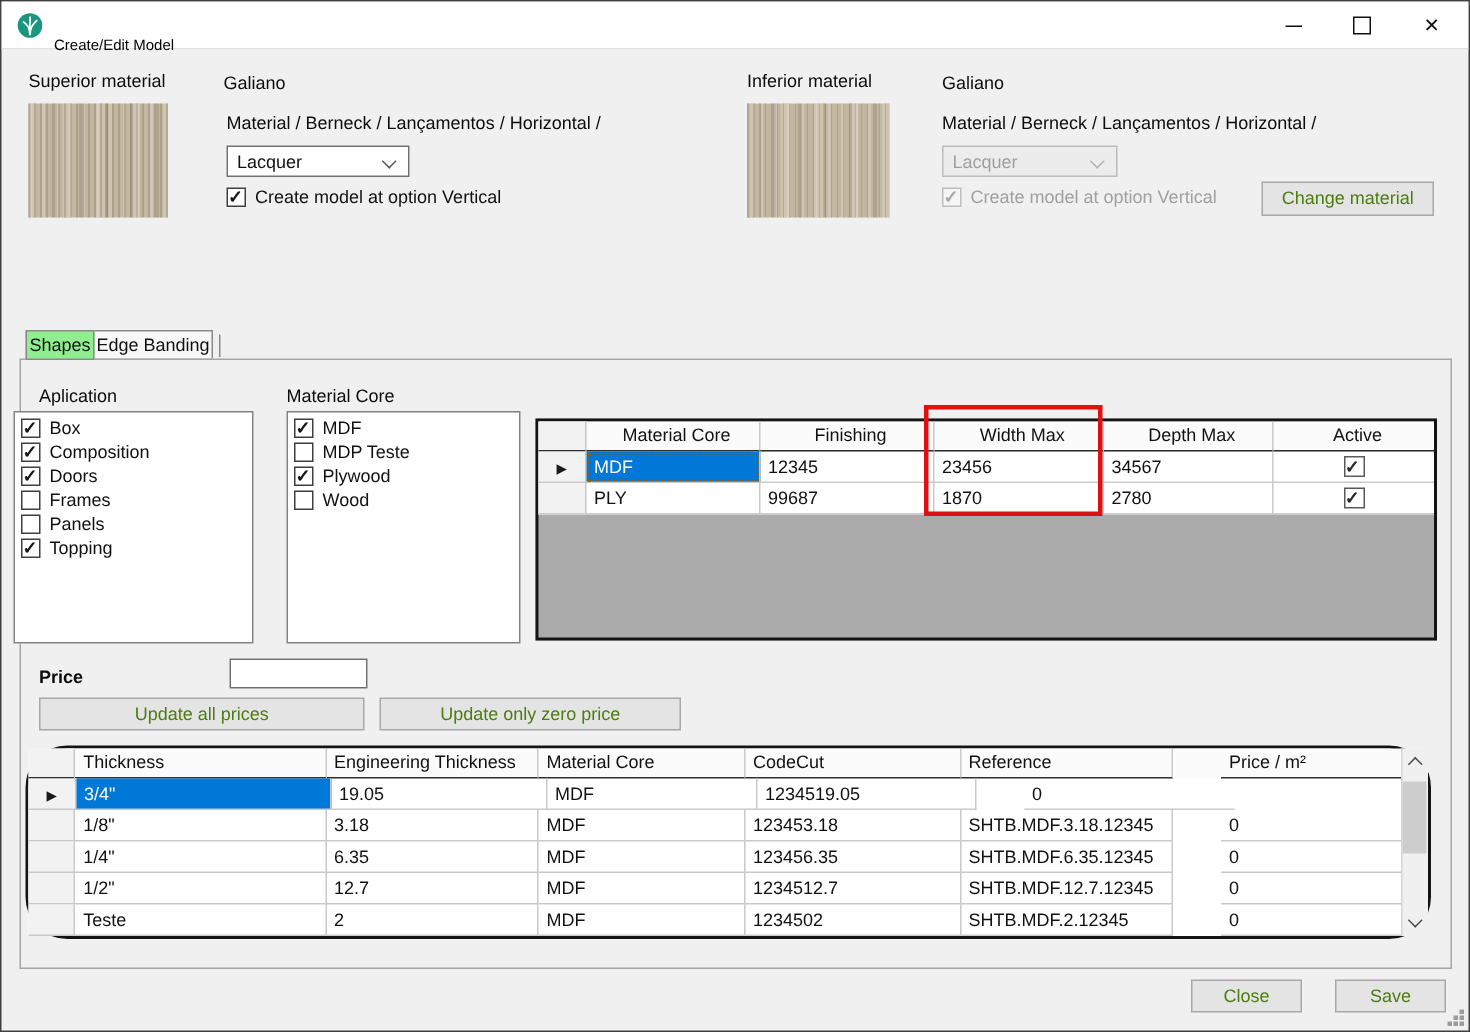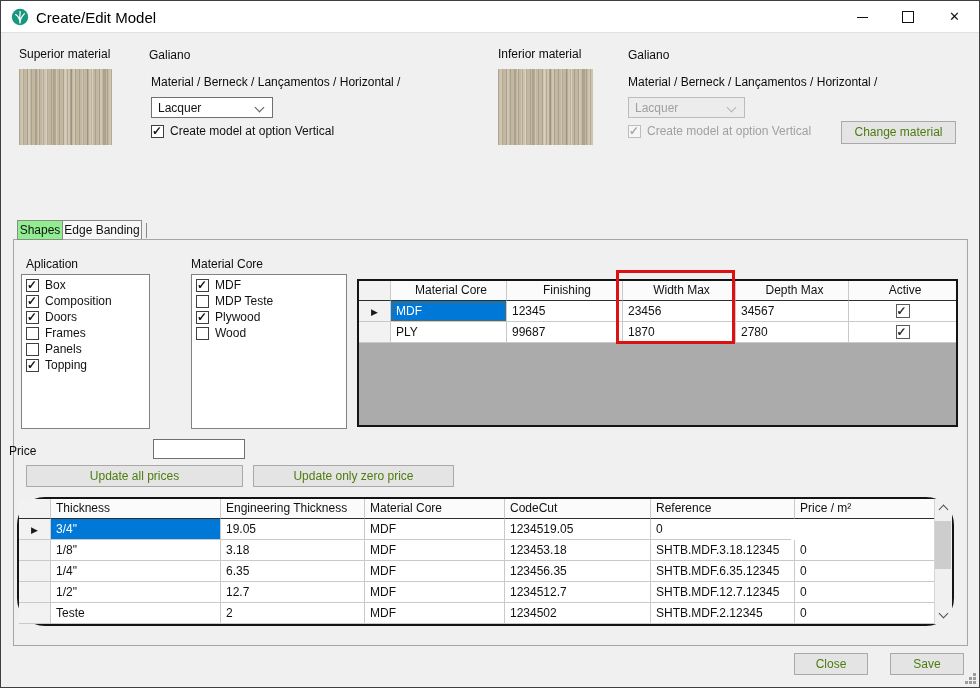--- a/index.html
+++ b/index.html
@@ -1,20 +1,20 @@
 <!DOCTYPE html>
 <html><head>
 <meta charset="utf-8">
 <style>
   html,body{margin:0;padding:0;background:#cfcfcf;font-family:"Liberation Sans",sans-serif;}
   #window{position:relative;width:980px;height:688px;background:#f0f0f0;border:1px solid #3f3f3f;box-sizing:border-box;overflow:hidden;font-size:12px;color:#111;}
   
   .titlebar{position:absolute;left:0;top:0;right:0;height:31px;background:#ffffff;border-bottom:1px solid #e0e0e0;}
   .app-icon{position:absolute;left:10px;top:7px;width:18px;height:18px;}
-  .title-text{position:absolute;left:35px;top:8px;font-size:15px;color:#000;}
+  .title-text{position:absolute;left:35px;top:24px;font-size:10px;color:#000;}
   .winbtn{position:absolute;top:0;width:45px;height:31px;text-align:center;}
   .winbtn.min{right:94px;} .winbtn.max{right:49px;} .winbtn.close{right:2px;}
   .glyph-min{position:absolute;left:17px;top:16px;width:11px;height:0;border-top:1px solid #111;}
   .glyph-max{position:absolute;left:17px;top:10px;width:10px;height:10px;border:1px solid #111;}
   .glyph-close{font-size:13px;line-height:31px;color:#111;}
   
   .lbl{position:absolute;white-space:nowrap;color:#0c0c0c;}
   .wood{position:absolute;width:93px;height:76px;background-color:#c2b7a1;
     background-image:
       repeating-linear-gradient(90deg, rgba(120,108,86,.30) 0 1px, rgba(0,0,0,0) 1px 4px),
@@ -48,21 +48,21 @@
   .gc{box-sizing:border-box;border-right:1px solid #c9c9c9;border-bottom:1px solid #c9c9c9;padding:0 0 0 5px;line-height:20px;overflow:hidden;white-space:nowrap;}
   .grow.head .gc{border-bottom:1px solid #2e2e2e;line-height:19px;}
   .gc.hdr{background:#f2f2f2;padding:0;text-align:center;}
   .gc.center{text-align:center;padding:0;}
   .gc.sel{background:#0078d7;color:#fff;outline:1px dotted #9a5a00;outline-offset:-2px;}
   .gc.selplain{background:#0078d7;color:#fff;}
   .arrow{font-size:9px;color:#1a1a1a;line-height:20px;}
   
   .g1 .c0{width:32px;} .g1 .c1{width:116px;} .g1 .c2{width:116px;} .g1 .c3{width:113px;} .g1 .c4{width:113px;} .g1 .c5{width:107px;border-right:none;}
   
-  .g2 .c0{width:32px;} .g2 .c1{width:170px;} .g2 .c2{width:144px;} .g2 .c3{width:140px;} .g2 .c4{width:146px;} .g2 .c5{width:144px;} .g2 .c6{width:140px;border-right:none;}
+  .g2 .c0{width:32px;} .g2 .c1{width:170px;} .g2 .c2{width:144px;} .g2 .c3{width:140px;} .g2 .c4{width:146px;} .g2 .c5{width:144px;} .g2 .c6{width:140px;border-right:none;margin-left:32px;}
   .gridcb{width:14px;height:14px;border:1px solid #5a5a5a;background:#fff;display:inline-block;position:relative;box-sizing:border-box;margin-top:3px;}
   .gridcb.checked::after{content:"✓";position:absolute;left:0px;top:-4px;font-size:12px;font-weight:bold;color:#2a2a2a;}
   .redbox{position:absolute;left:615px;top:269px;width:119px;height:74px;border:3px solid #dd1111;box-sizing:border-box;z-index:5;pointer-events:none;}
   
   .vscroll{position:absolute;right:0;top:0;bottom:0;width:17px;background:#f0f0f0;border-left:1px solid #d5d5d5;}
   .varrow{position:absolute;left:5px;width:6px;height:6px;border-right:1.3px solid #505050;border-bottom:1.3px solid #505050;}
   .varrow.up{top:7px;transform:rotate(-135deg);}
   .varrow.down{bottom:7px;transform:rotate(45deg);}
   .vthumb{position:absolute;left:0;top:22px;width:16px;height:48px;background:#cdcdcd;}
   .textbox{position:absolute;background:#fff;border:1px solid #707070;box-sizing:border-box;}
@@ -115,21 +115,21 @@
     <span>Create model at option Vertical</span>
   </div>
   <div class="btn" style="left:840px;top:120px;width:115px;height:23px;line-height:21px;">Change material</div>
 
   <div class="tab active" style="left:16px;width:46px;">Shapes</div>
   <div class="tab inactive" style="left:62px;width:79px;">Edge Banding</div>
   <div class="tabtick"></div>
   <div class="panel"></div>
 
   <span class="lbl" style="left:25px;top:256px;z-index:2;">Aplication</span>
-  <div class="listbox" style="left:20px;top:273px;width:129px;height:155px;z-index:2;">
+  <div class="listbox" style="left:8px;top:273px;width:160px;height:155px;z-index:2;">
     <div class="cbrow">
         <span class="cb checked"></span>
         <span>Box</span>
       </div>
     <div class="cbrow">
         <span class="cb checked"></span>
         <span>Composition</span>
       </div>
     <div class="cbrow">
         <span class="cb checked"></span>
@@ -190,21 +190,21 @@
       <div class="gc hdr c0"></div>
       <div class="gc c1">PLY</div>
       <div class="gc c2">99687</div>
       <div class="gc c3">1870</div>
       <div class="gc c4">2780</div>
       <div class="gc c5 center"><span class="gridcb checked"></span></div>
     </div>
   </div>
   <div class="redbox"></div>
 
-  <span class="lbl" style="left:8px;top:443px;z-index:2;">Price</span>
+  <span class="lbl" style="left:25px;top:443px;z-index:2;font-weight:bold;">Price</span>
   <input class="textbox" style="left: 152px; top: 438px; width: 92px; height: 20px; z-index: 2;" value="">
   <div class="btn" style="left:25px;top:464px;width:217px;height:22px;line-height:20px;z-index:2;">Update all prices</div>
   <div class="btn" style="left:252px;top:464px;width:201px;height:22px;line-height:20px;z-index:2;">Update only zero price</div>
 
   <div class="grid g2" style="left:16px;top:496px;width:937px;height:129px;background:#fff;z-index:2;border-radius:28px;">
     <div class="grow head">
       <div class="gc hdr c0"></div>
       <div class="gc c1">Thickness</div>
       <div class="gc c2">Engineering Thickness</div>
       <div class="gc c3">Material Core</div>

